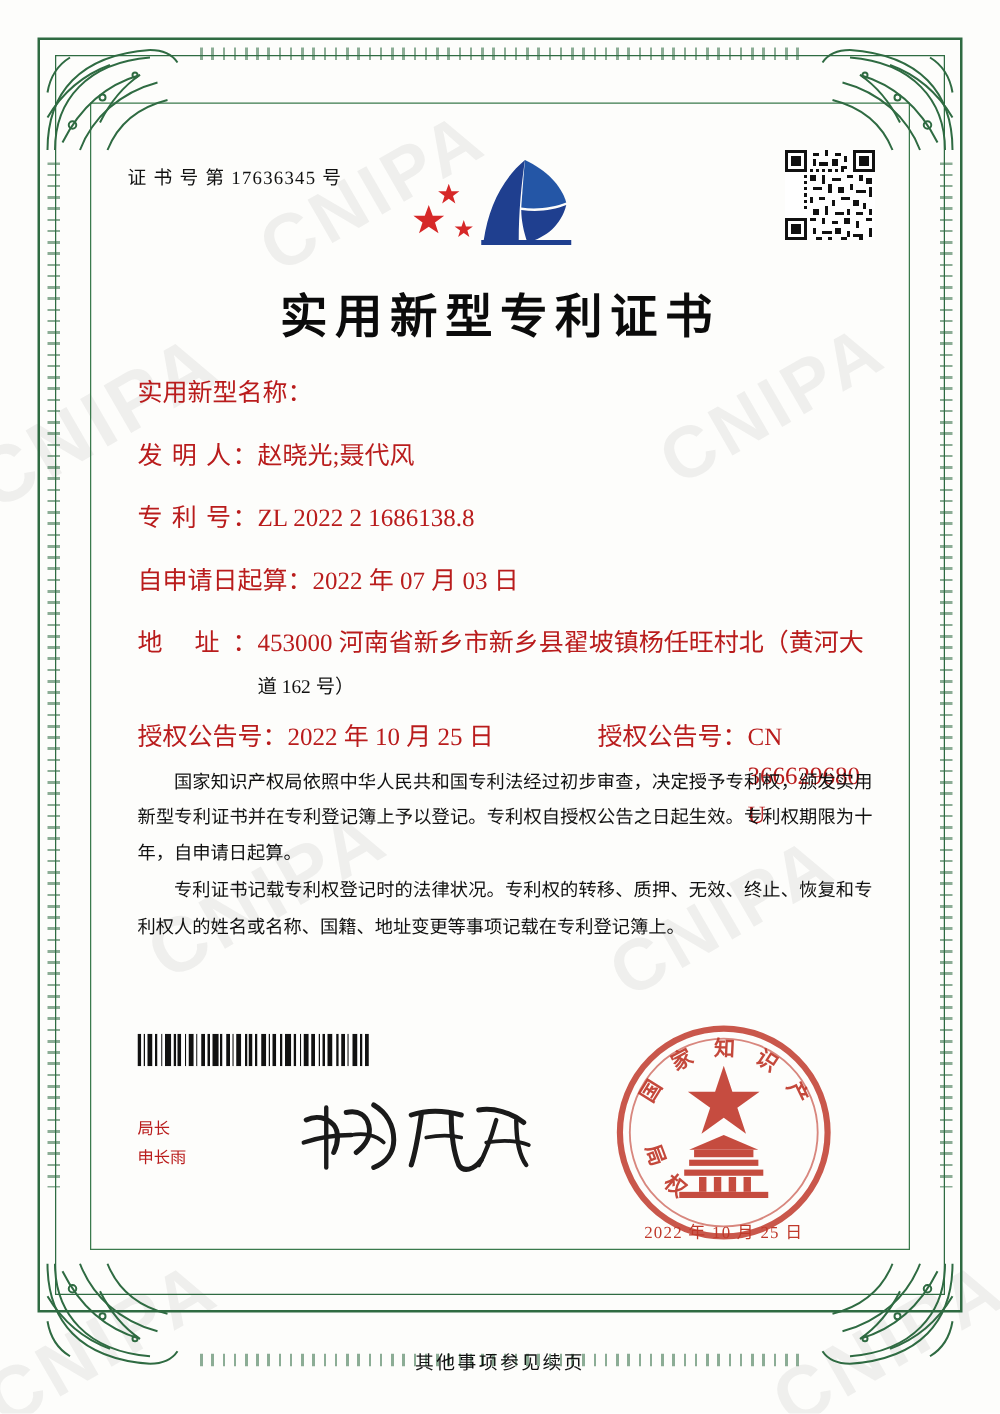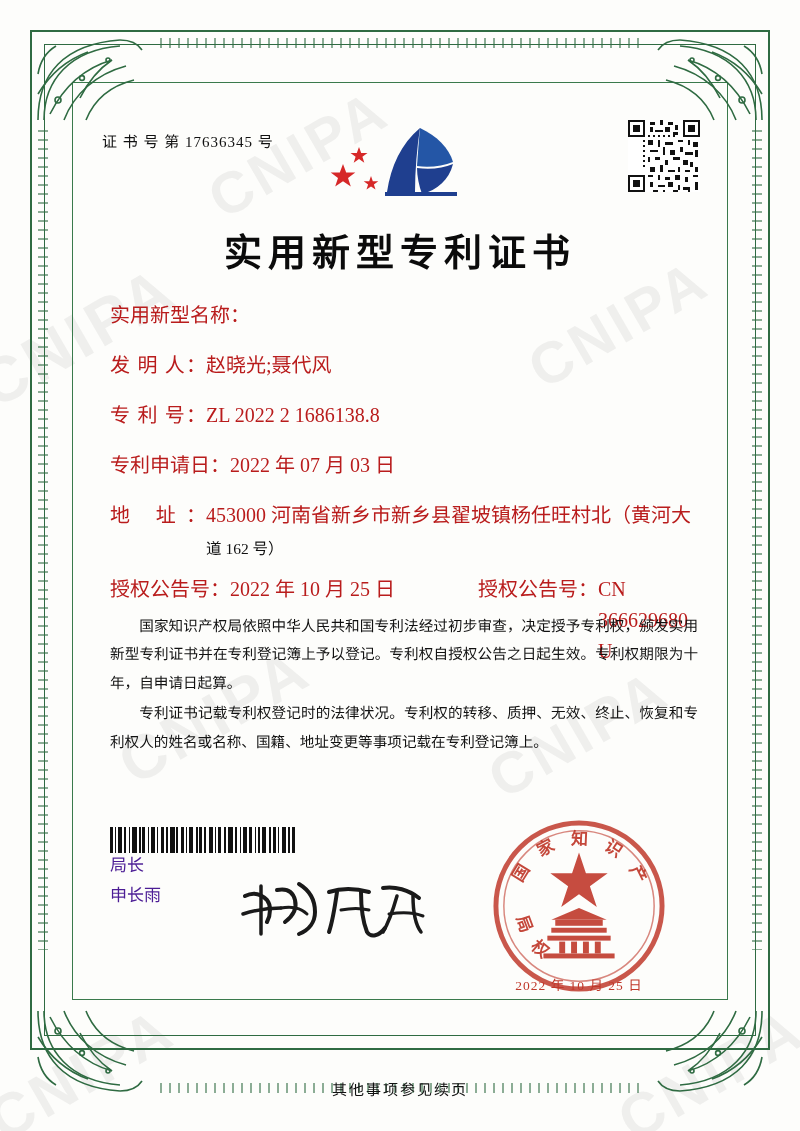--- a/index.html
+++ b/index.html
@@ -180,24 +180,24 @@
     left: 38px; top: 745px;
     width: 212px; height: 26px;
     display: flex;
     align-items: stretch;
     overflow: hidden;
   }
   #barcode i { display:block; height:100%; background:#111; }
 
   #sig-block {
     position: absolute;
-    left: 38px; top: 769px;
-    font-size: 17px;
+    left: 38px; top: 810px;
+    font-size: 13px;
     line-height: 1.75;
-    color: #4c1d95;
+    color: #b91c1c;
   }
 
   #signature {
     position: absolute;
     left: 165px; top: 792px;
     width: 200px; height: 70px;
     color: #111;
   }
   #signature svg { width:100%; height:100%; display:block; }
 
@@ -439,21 +439,21 @@
         <div class="lbl spread">发 明 人：</div>
         <div class="val">赵晓光;聂代风</div>
       </div>
 
       <div class="field">
         <div class="lbl spread">专 利 号：</div>
         <div class="val">ZL 2022 2 1686138.8</div>
       </div>
 
       <div class="field">
-        <div class="lbl">专利申请日：</div>
+        <div class="lbl">自申请日起算：</div>
         <div class="val">2022 年 07 月 03 日</div>
       </div>
 
 
       <div class="field">
         <div class="lbl spread">地 址：</div>
         <div class="val">453000 河南省新乡市新乡县翟坡镇杨任旺村北（黄河大</div>
       </div>
 
       <div id="addr-cont">道 162 号）</div>

